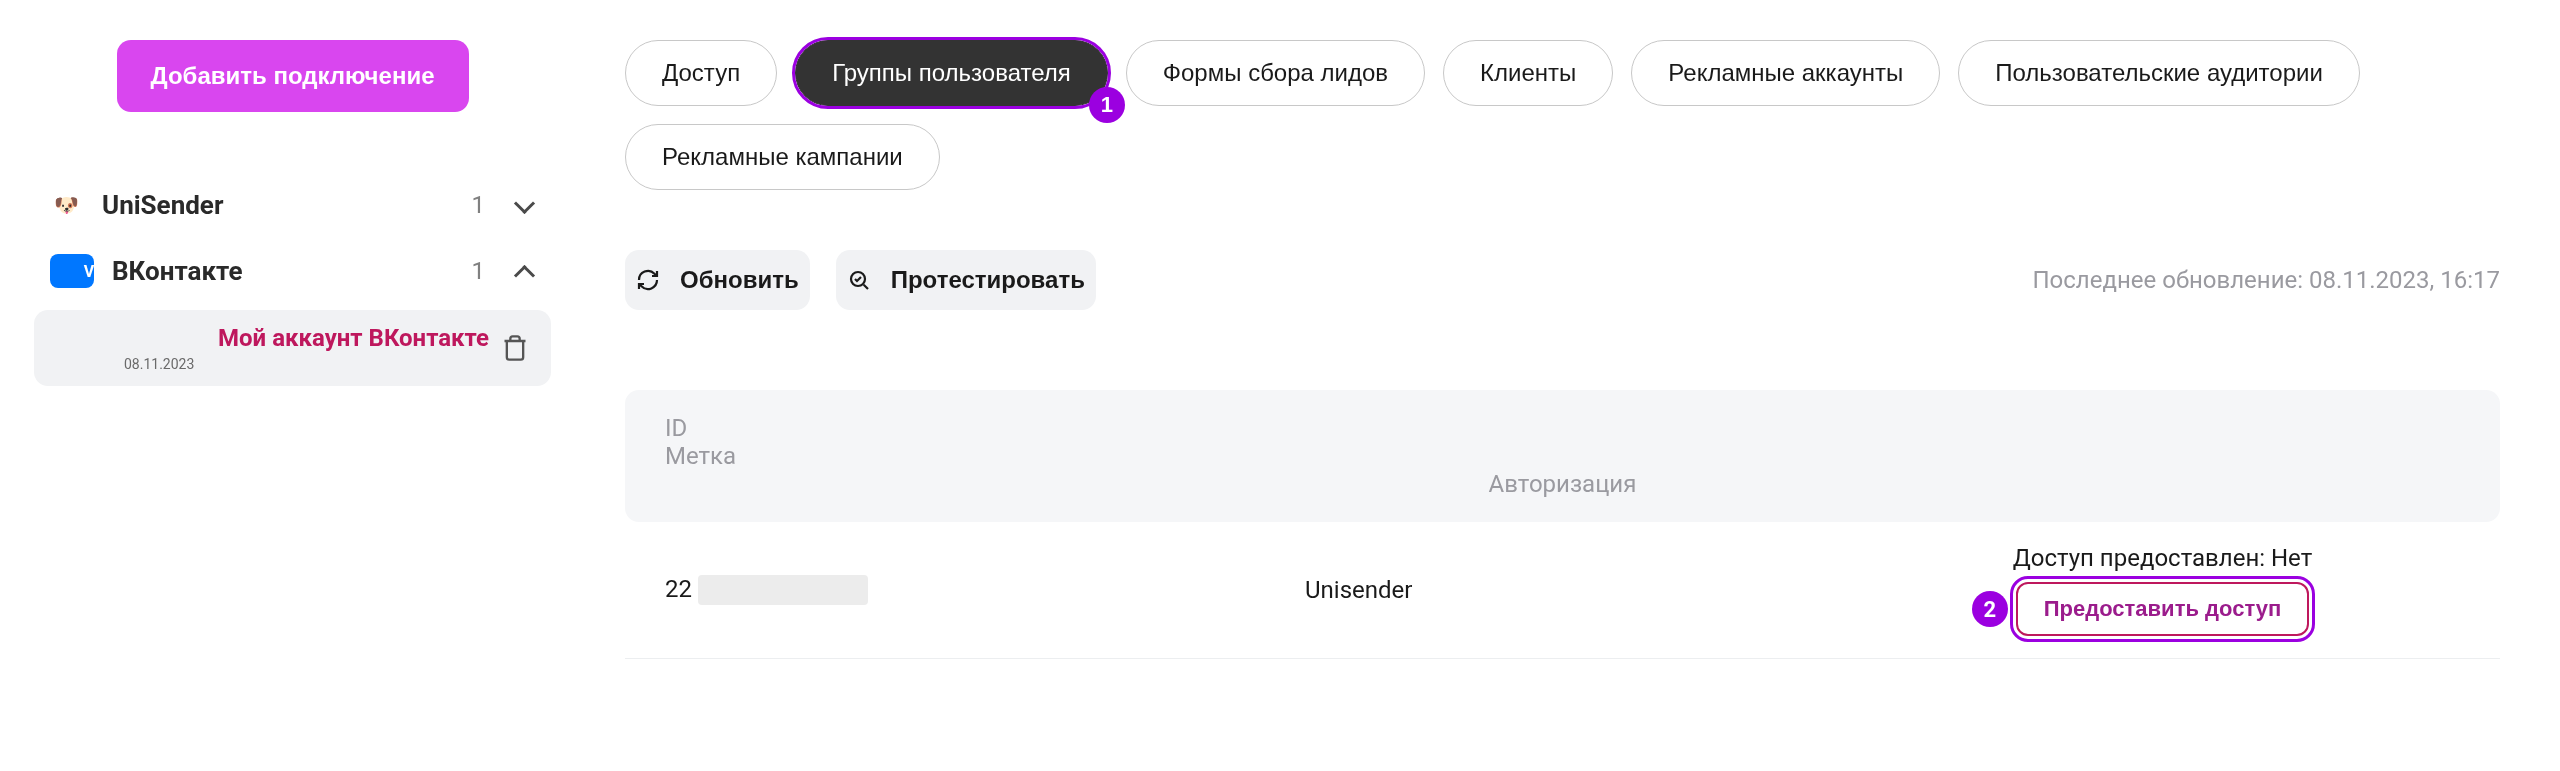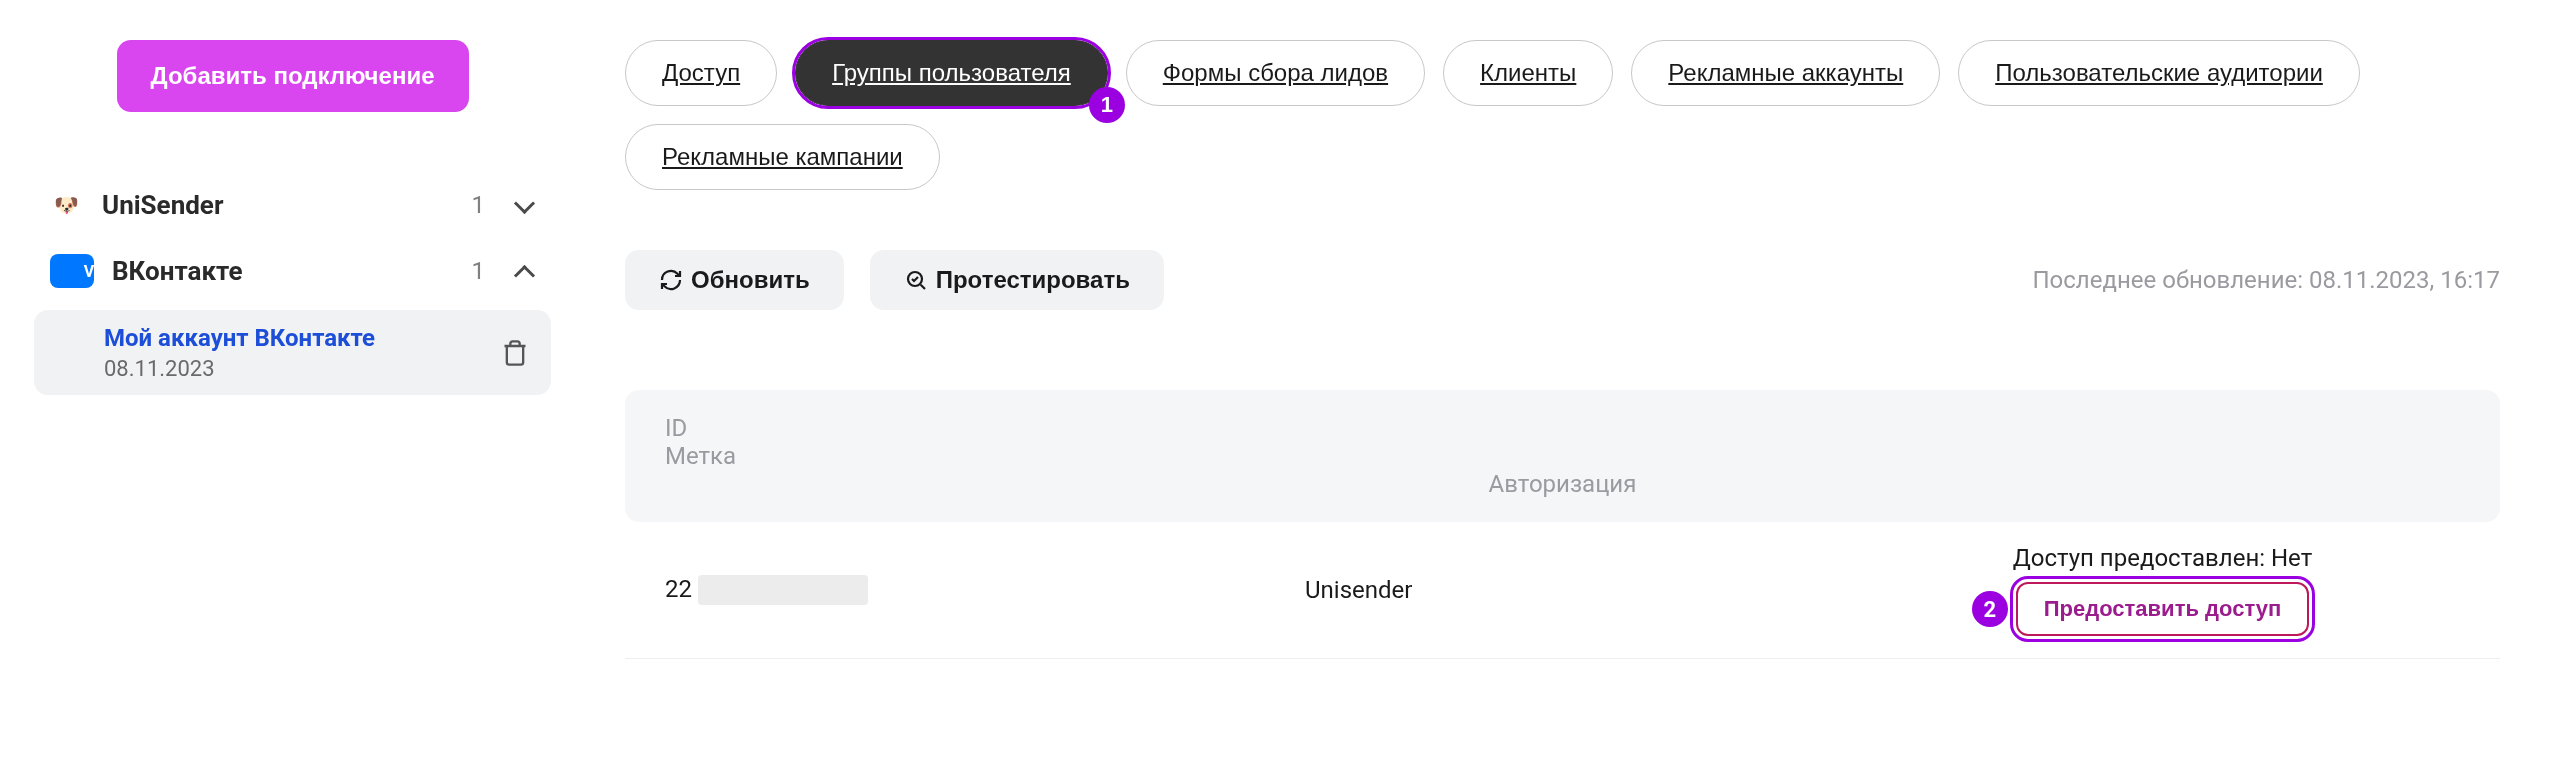--- a/index.html
+++ b/index.html
@@ -94,26 +94,28 @@
     background: #f1f2f4;
     border-radius: 14px;
     margin: 6px 14px 0 14px;
     padding: 14px 22px 14px 70px;
     gap: 12px;
   }
   .sub-item .texts { flex: 1; }
   .sub-item .title {
     font-weight: 700;
     font-size: 24px;
-    color: #1d4ed8;
+    color: #be185d;
+    text-align: right;
   }
   .sub-item .date {
-    font-size: 22px;
+    font-size: 14px;
     color: #6a6a6a;
     margin-top: 4px;
+    margin-left: 20px;
   }
   .trash-icon {
     width: 28px; height: 28px;
     color: #555;
   }
   
   .main {
     flex: 1;
     padding: 40px 60px 20px 40px;
   }
@@ -126,21 +128,20 @@
   .tab {
     border: 1.5px solid #c8c8c8;
     background: #fff;
     color: #1a1a1a;
     border-radius: 999px;
     padding: 18px 36px;
     font-size: 24px;
     cursor: pointer;
     white-space: nowrap;
     position: relative;
-    text-decoration: underline;
   }
   .tab.active {
     background: #333;
     color: #fff;
     border-color: #333;
     outline: 3px solid #9b00e0;
     outline-offset: 0;
     border-radius: 38px;
   }
   .marker {
@@ -159,26 +160,26 @@
   .marker.m2 { top: 50%; transform: translateY(-50%); left: -44px; }
   .action-row {
     display: flex;
     align-items: center;
     gap: 26px;
     margin-bottom: 80px;
   }
   .action-btn {
     display: flex;
     align-items: center;
-    gap: 8px;
+    gap: 20px;
     border: none;
     background: #f1f2f4;
     color: #1a1a1a;
     border-radius: 14px;
-    padding: 16px 34px;
+    padding: 16px 11px;
     font-size: 24px;
     font-weight: 600;
     cursor: pointer;
   }
   .action-spacer { flex: 1; }
   .last-update {
     color: #9a9aa0;
     font-size: 24px;
   }
   .table-head {

